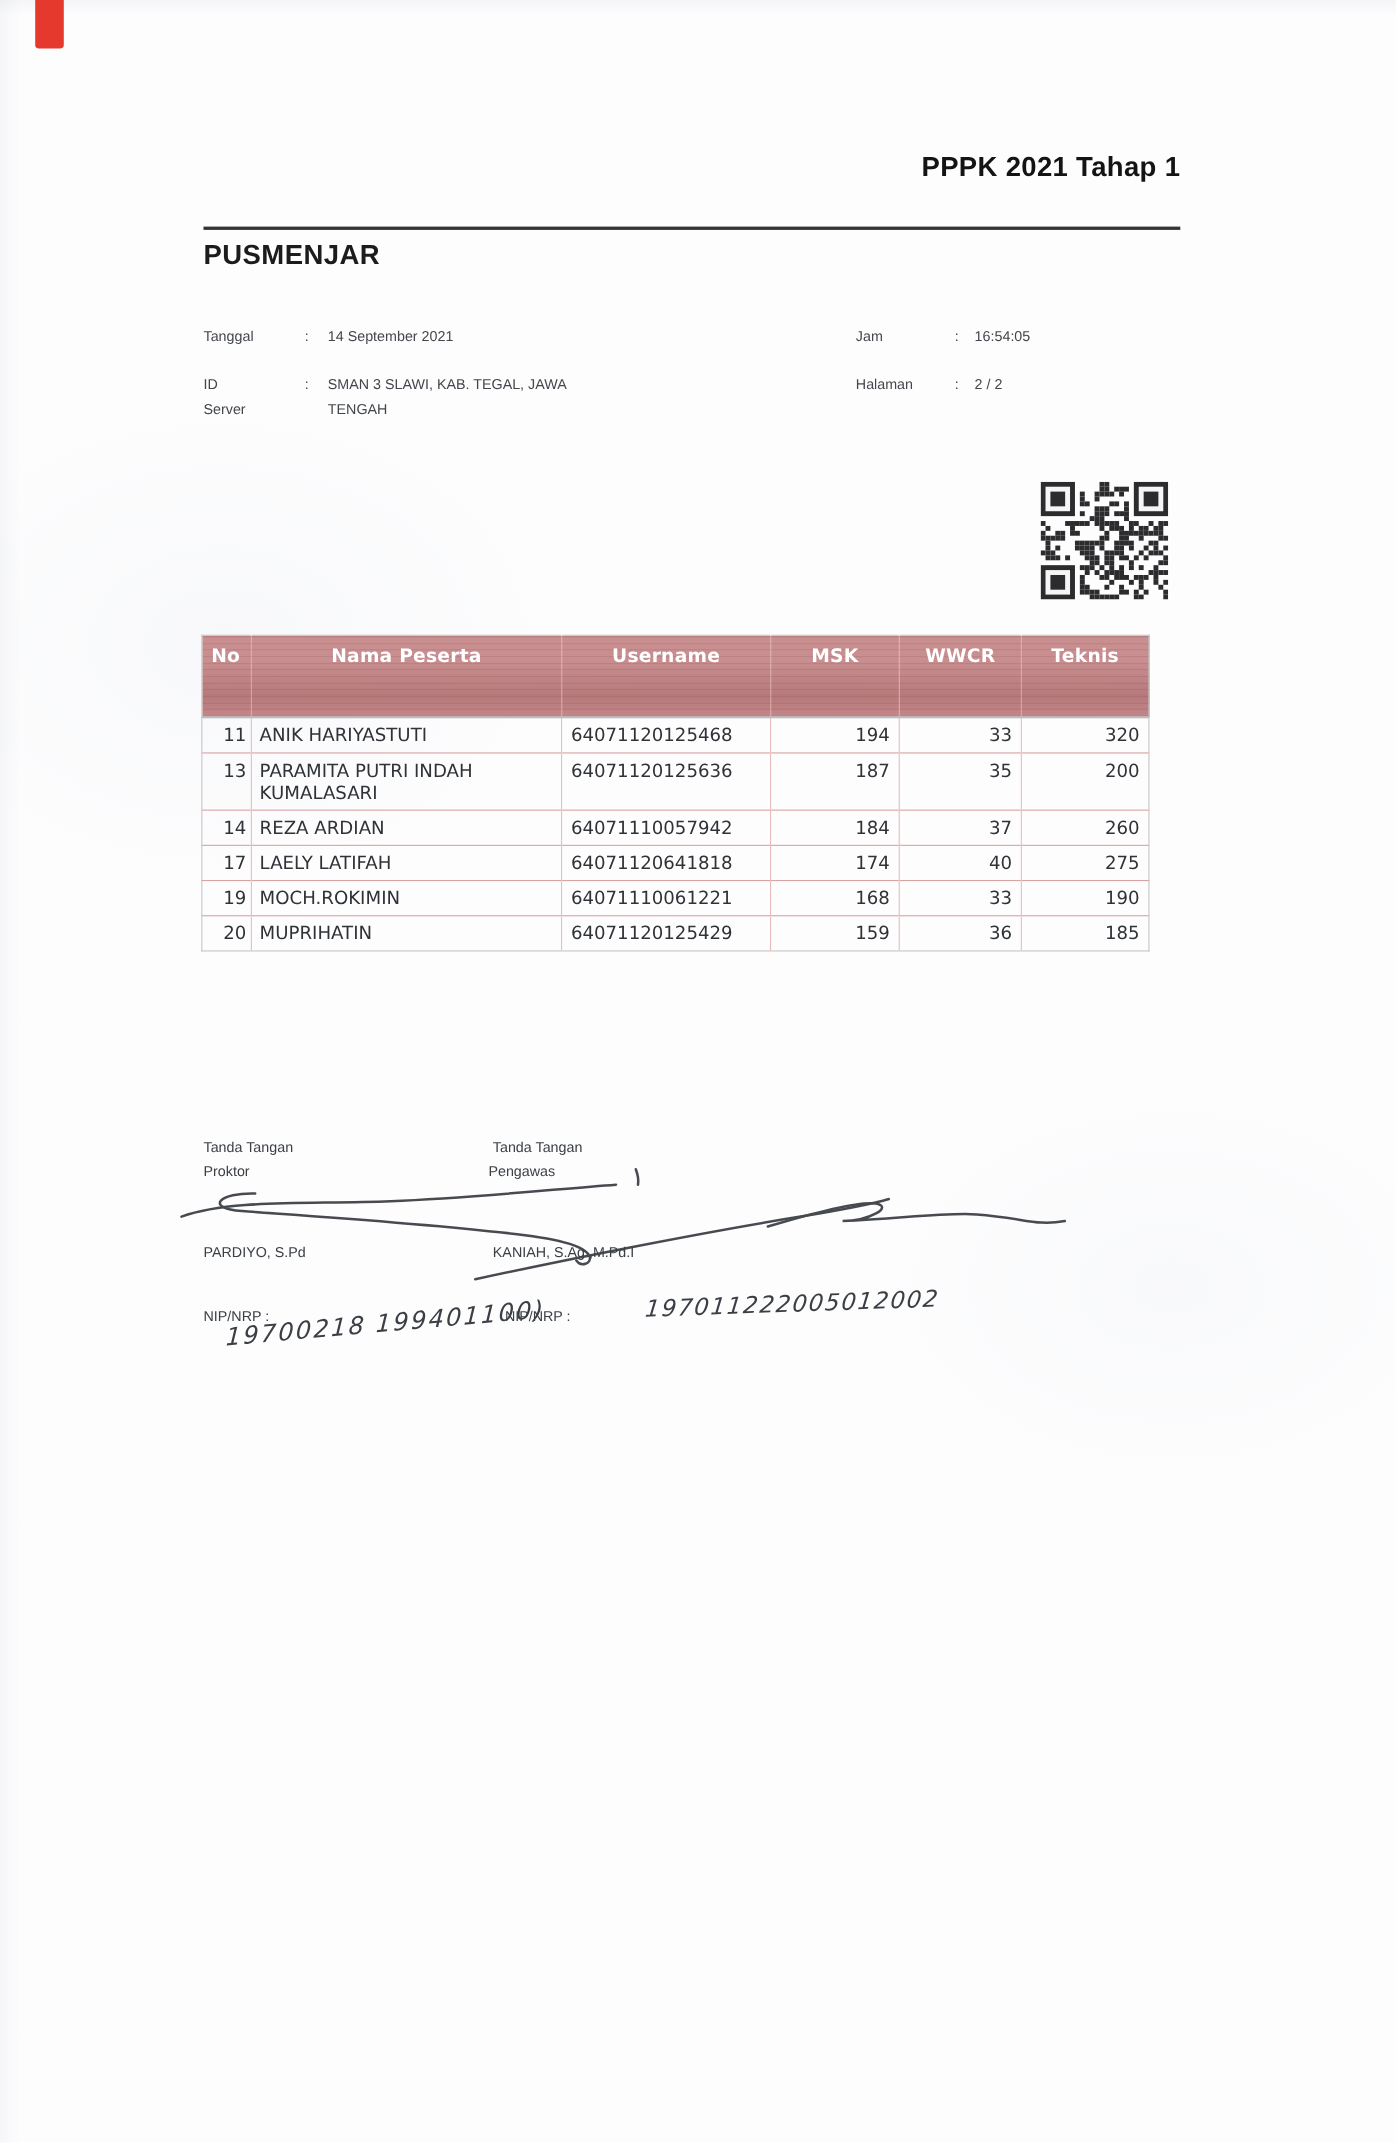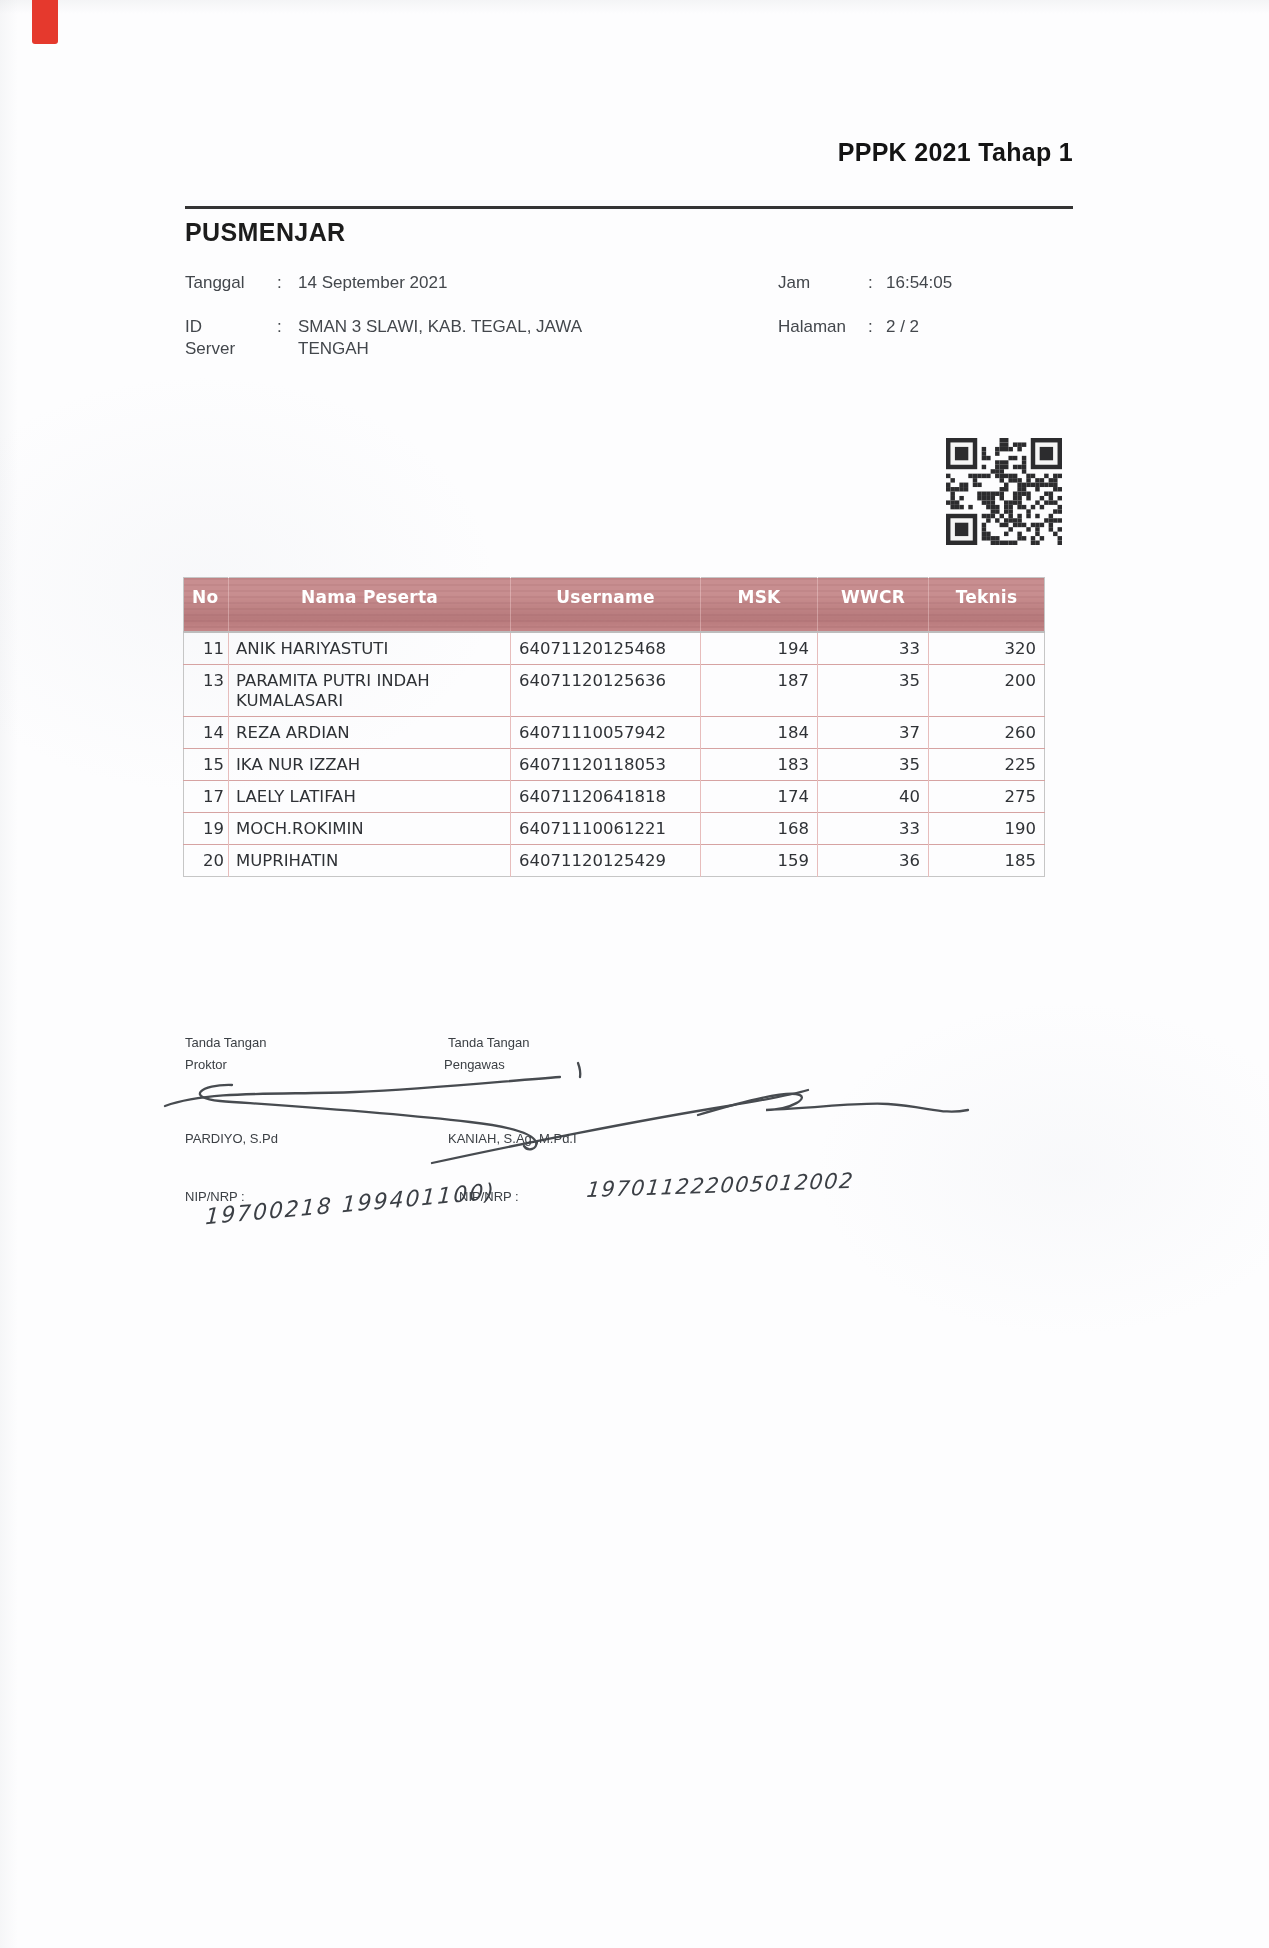--- a/index.html
+++ b/index.html
@@ -25,32 +25,32 @@
   .red-mark{
     position:absolute;left:32px;top:0;width:26px;height:44px;
     background:var(--artifact-red);border-radius:0 0 3px 3px;
   }
   
   .title-wrap{position:absolute;left:185px;top:138px;width:888px;text-align:right;color:#141414;}
   .doc-title{font-size:25px;font-weight:bold;letter-spacing:0.3px;}
   .title-rule{position:absolute;left:185px;top:206px;width:888px;height:3px;background:#343434;}
   .doc-subtitle{position:absolute;left:185px;top:218px;width:888px;text-align:left;
     font-size:25px;font-weight:bold;color:#1c1c1c;letter-spacing:0.4px;}
-  .meta{position:absolute;font-size:17px;color:var(--meta-ink);line-height:22px;white-space:nowrap;}
+  .meta{position:absolute;font-size:13px;color:var(--meta-ink);line-height:22px;white-space:nowrap;margin-top:23px;}
   
   .qr{position:absolute;left:946px;top:438px;width:116px;height:107px;}
   
   .score-table{
     position:absolute;left:183px;top:577px;width:861px;
     border-collapse:collapse;table-layout:fixed;
     font-family:"DejaVu Sans","Liberation Sans",sans-serif;
   }
   .score-table{border:1px solid #c6c6c6;}
   .score-table thead th{
-    height:54px;vertical-align:top;padding-top:9px;
+    height:74px;vertical-align:top;padding-top:9px;
     font-size:17px;font-weight:bold;color:#ffffff;letter-spacing:0.2px;
     background:
       repeating-linear-gradient(180deg, rgba(110,55,58,0.16) 0 1px, transparent 1px 6px),
       linear-gradient(180deg, rgba(255,255,255,0.10) 0 30%, rgba(0,0,0,0.06) 75%, rgba(255,255,255,0.04)),
       var(--header-bg);
     border-left:1px solid rgba(255,228,228,0.35);
   }
   .score-table thead th:first-child{border-left:none;text-align:left;padding-left:8px;}
   .score-table tbody{border-top:2px solid #bdbdbd;}
   .score-table td{
@@ -366,28 +366,20 @@
     </tr>
         <tr>
       <td class="c-no">14</td>
       <td class="c-nama">REZA ARDIAN</td>
       <td class="c-user">64071110057942</td>
       <td class="c-num">184</td>
       <td class="c-num">37</td>
       <td class="c-num">260</td>
     </tr>
         <tr>
-      <td class="c-no">15</td>
-      <td class="c-nama">IKA NUR IZZAH</td>
-      <td class="c-user">64071120118053</td>
-      <td class="c-num">183</td>
-      <td class="c-num">35</td>
-      <td class="c-num">225</td>
-    </tr>
-        <tr>
       <td class="c-no">17</td>
       <td class="c-nama">LAELY LATIFAH</td>
       <td class="c-user">64071120641818</td>
       <td class="c-num">174</td>
       <td class="c-num">40</td>
       <td class="c-num">275</td>
     </tr>
         <tr>
       <td class="c-no">19</td>
       <td class="c-nama">MOCH.ROKIMIN</td>

